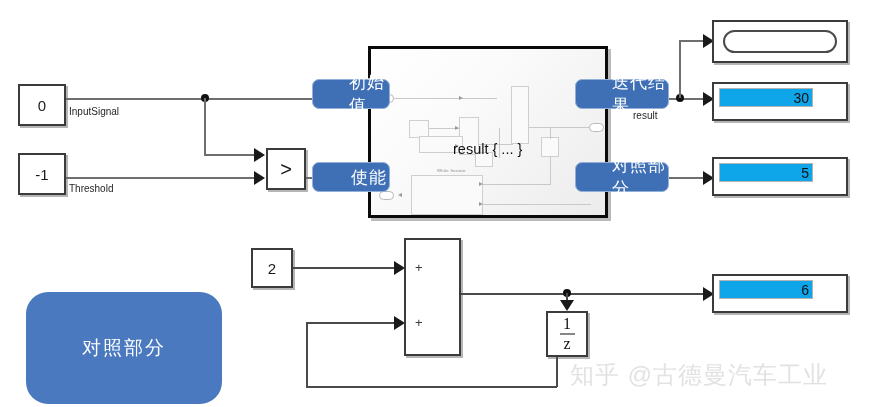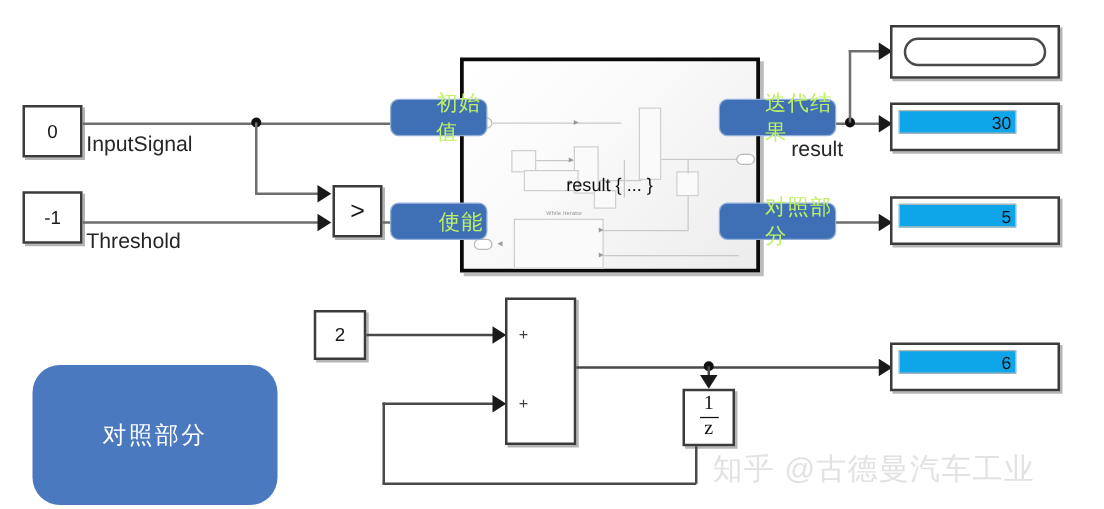--- a/index.html
+++ b/index.html
@@ -30,21 +30,21 @@
     align-items: center;
     justify-content: center;
     width: 100%;
     height: 100%;
     font-size: 15px;
     color: #1a1a1a;
   }
 
   .sig-label {
     position: absolute;
-    font-size: 17px;
+    font-size: 10px;
     color: #262626;
     white-space: nowrap;
   }
 
   
   .wire {
     position: absolute;
     background: #6e6e6e;
   }
   .wire.h { height: 1.6px; }
@@ -77,21 +77,21 @@
   
   .bluelab {
     position: absolute;
     box-sizing: border-box;
     background: #3f70b6;
     border: 1.5px solid #92b0d8;
     border-radius: 7px;
     display: flex;
     align-items: center;
     justify-content: center;
-    color: #bef264;
+    color: #ffffff;
     font-size: 17px;
     letter-spacing: 1px;
     z-index: 6;
     padding-left: 36px;
   }
   .bluebox {
     position: absolute;
     box-sizing: border-box;
     background: #4a79bf;
     border-radius: 22px;

